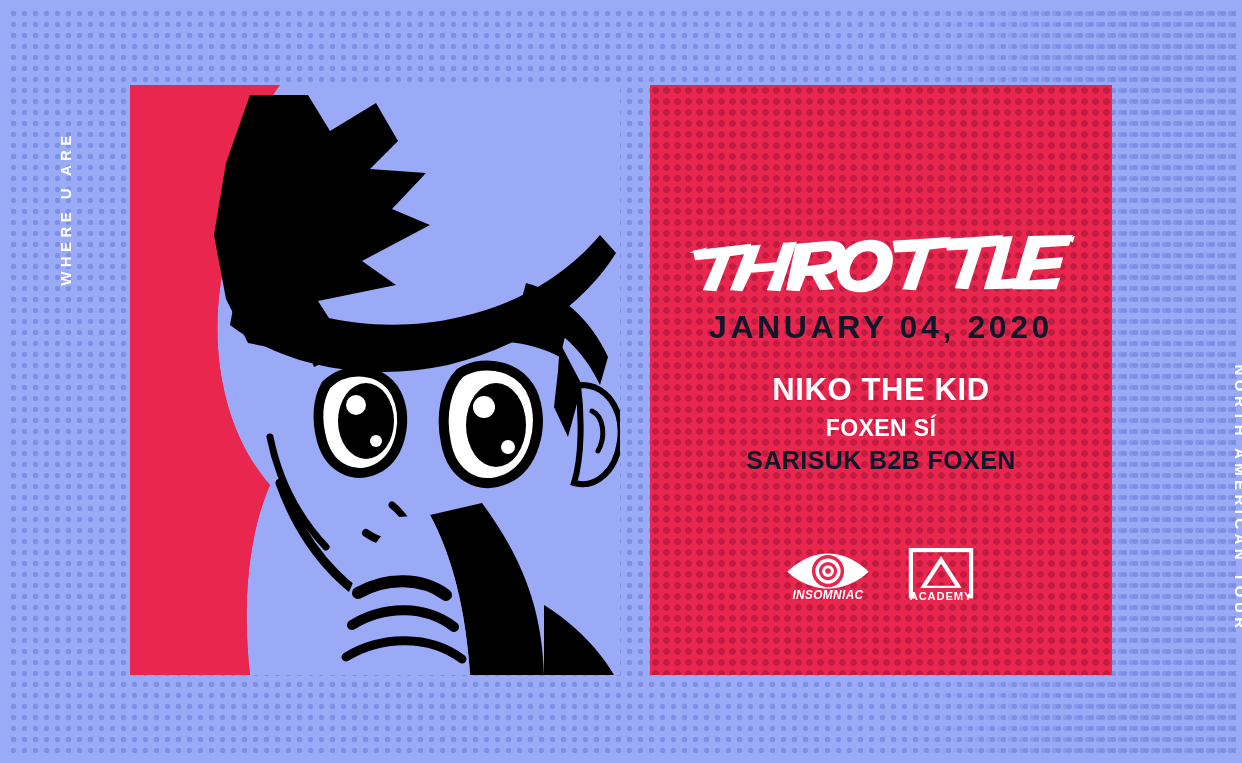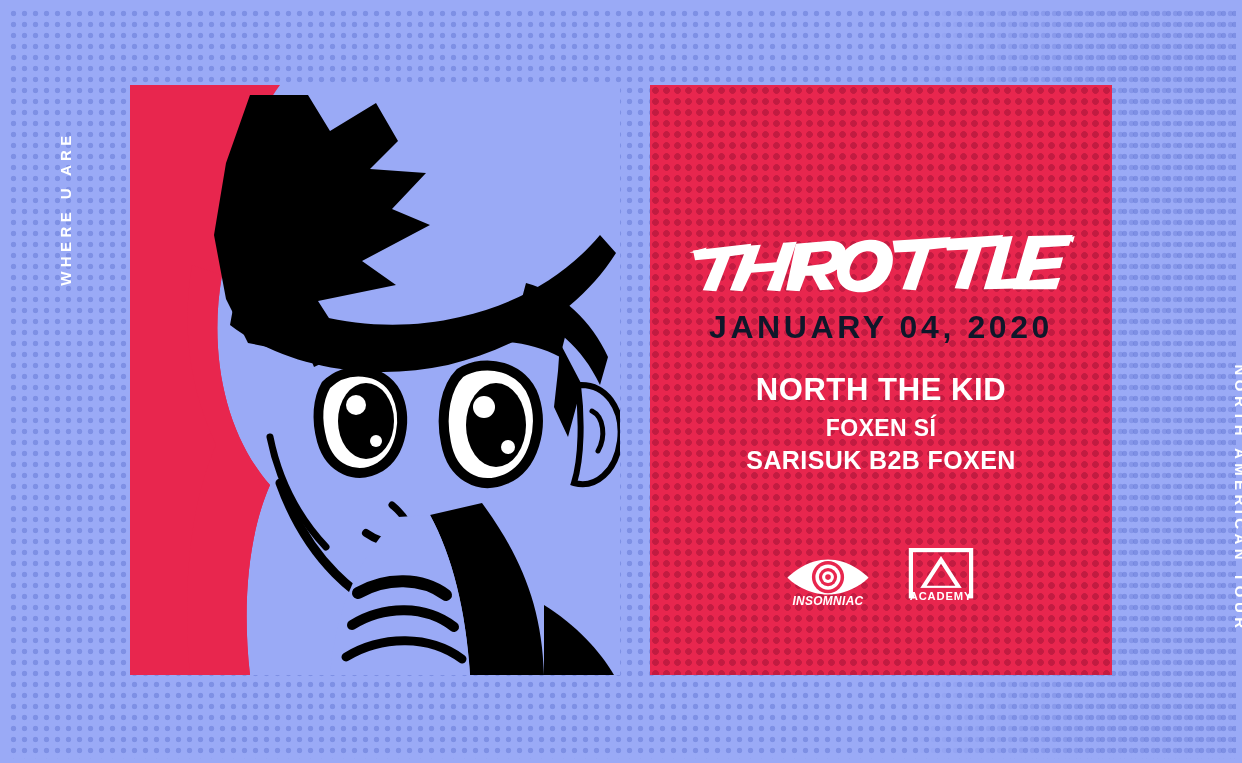--- a/index.html
+++ b/index.html
@@ -137,32 +137,32 @@
   .support-1 {
     margin-top: 7px;
     color: #ffffff;
     font-size: 23px;
     font-weight: 700;
     letter-spacing: 0.4px;
     white-space: nowrap;
   }
   .support-2 {
     margin-top: 4px;
-    color: #ffffff;
+    color: #0f172a;
     font-size: 25px;
     font-weight: 700;
     letter-spacing: 0.4px;
     white-space: nowrap;
   }
 
   
   .logo-row {
     margin-top: 73px;
     display: flex;
-    align-items: flex-end;
+    align-items: flex-start;
     gap: 36px;
   }
   .logo-insomniac { width: 84px; }
   .logo-academy   { width: 70px; }
   .logo-insomniac svg, .logo-academy svg { display: block; width: 100%; height: auto; }
 </style>
 </head>
 <body>
 
 <div class="flyer">
@@ -283,21 +283,21 @@
             <path d="M352 1 L398 0 L394 11 L364 13 L360 25 L388 23 L385 34 L357 36 L353 47 L385 44 L381 56 L336 56 Z"></path>
 
             <path d="M2 18 L20 13 L18 19 Z"></path>
             <path d="M392 3 L400 1 L398 8 Z"></path>
           </g>
         </svg>
       </div>
 
       <div class="event-date">JANUARY 04, 2020</div>
 
-      <div class="headliner">NORTH THE KID</div>
+      <div class="headliner">NIKO THE KID</div>
 
       <div class="support-1">FOXEN SÍ</div>
 
       <div class="support-2">SARISUK B2B FOXEN</div>
 
       <div class="logo-row">
 
         <div class="logo-insomniac">
           <svg viewBox="0 0 120 76">
 

